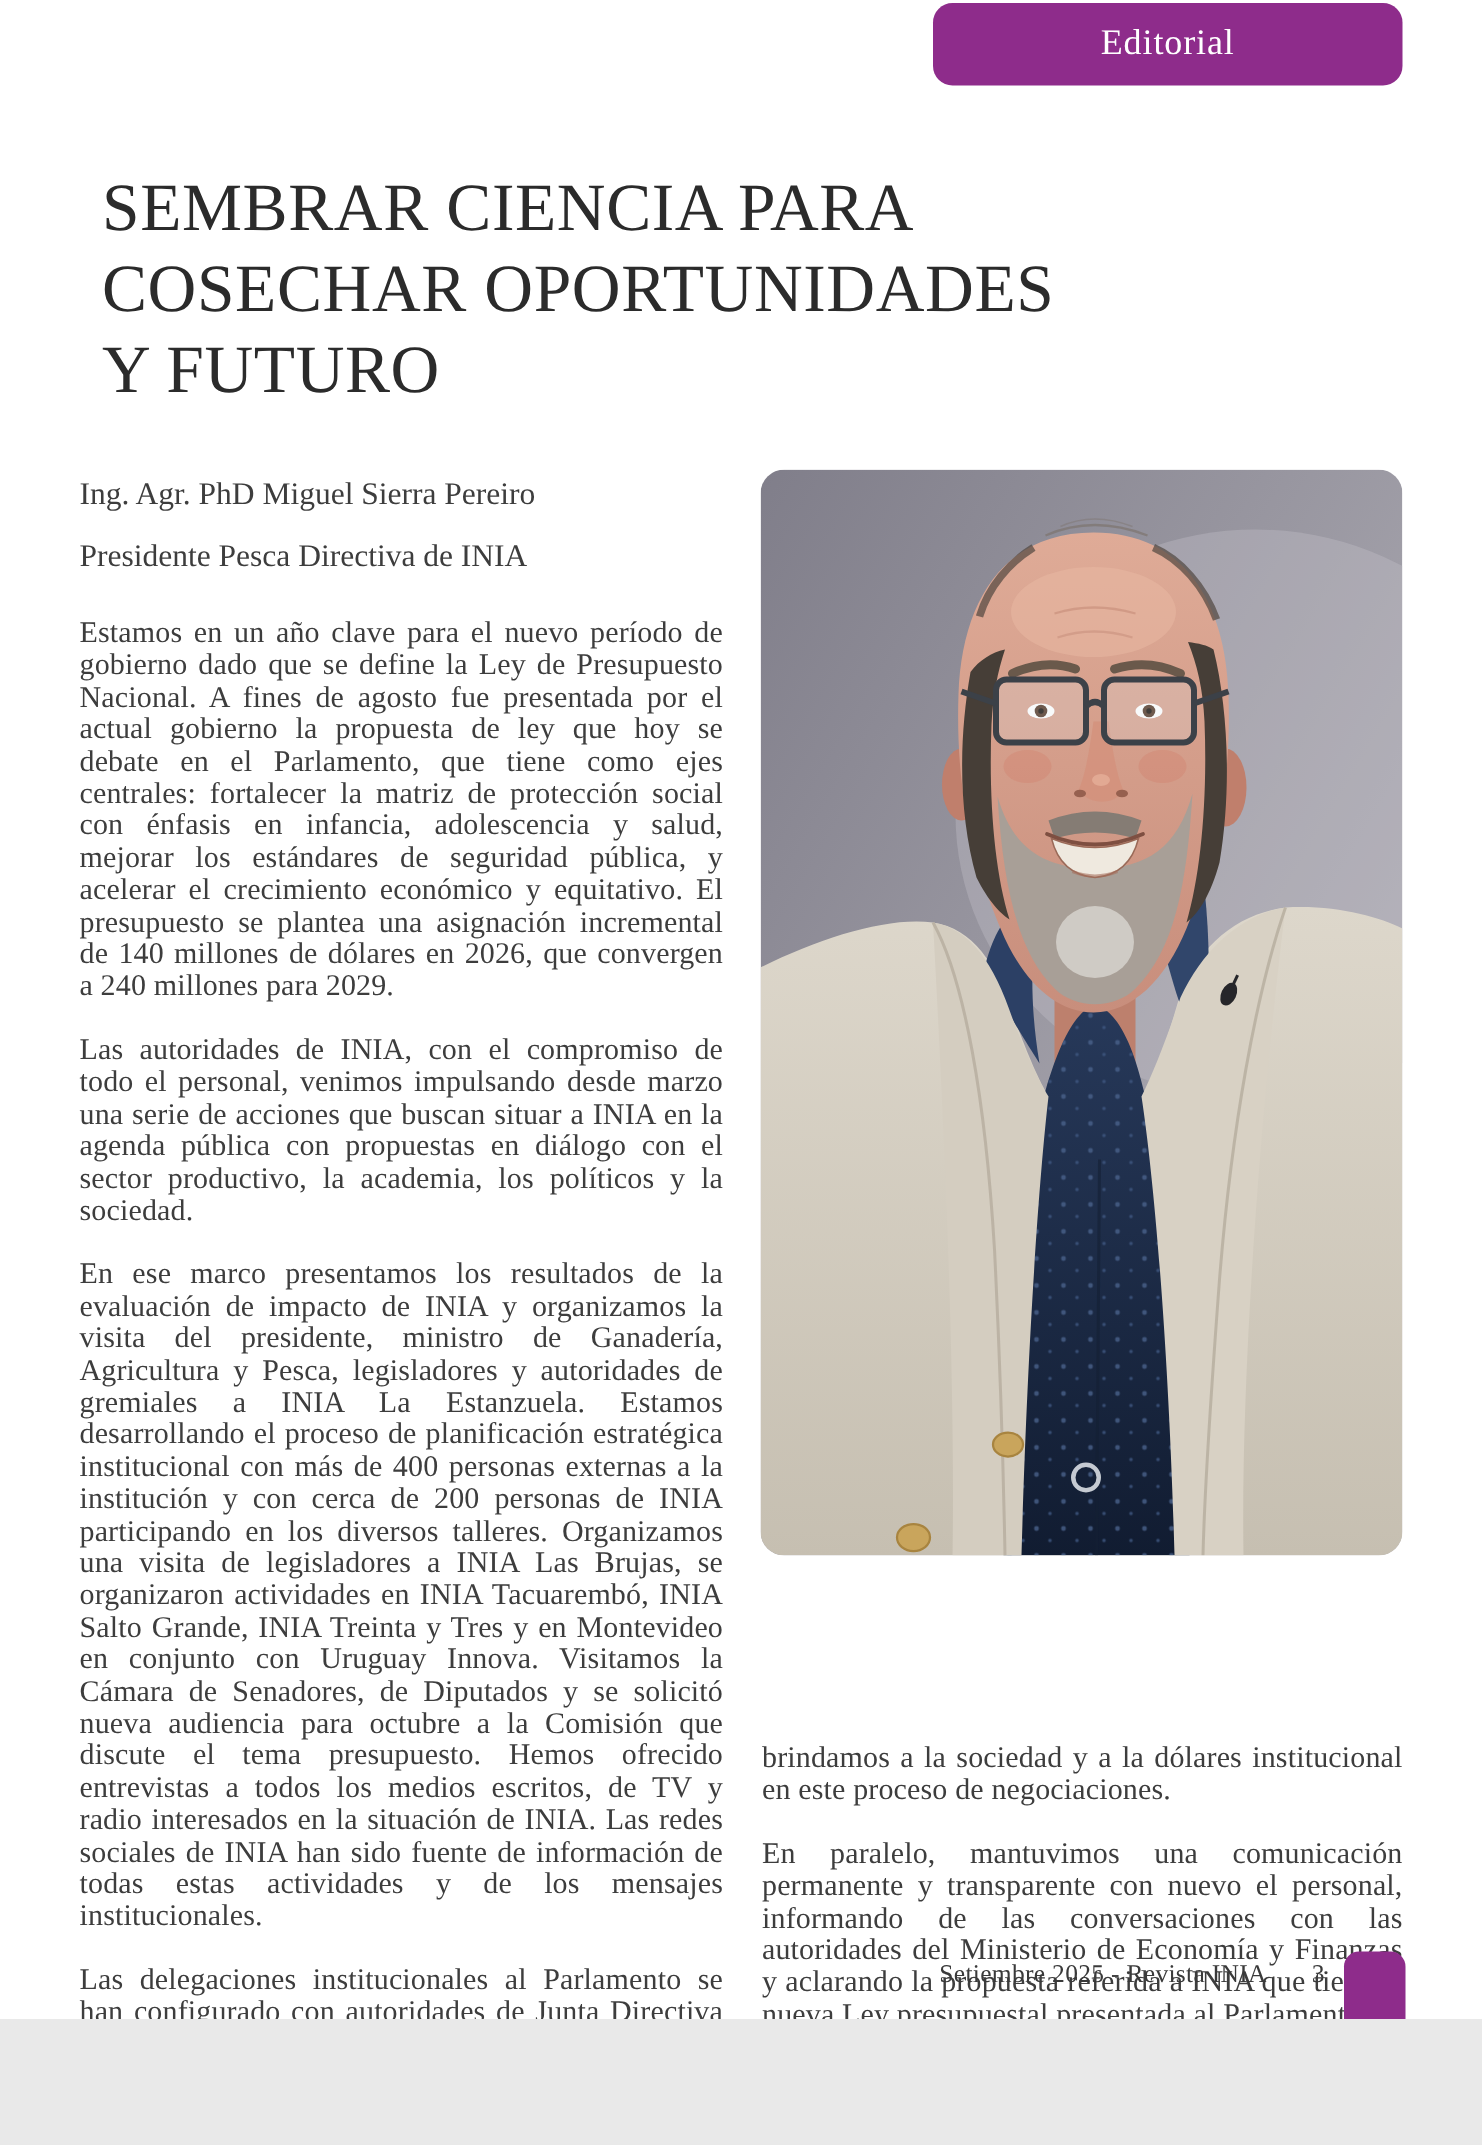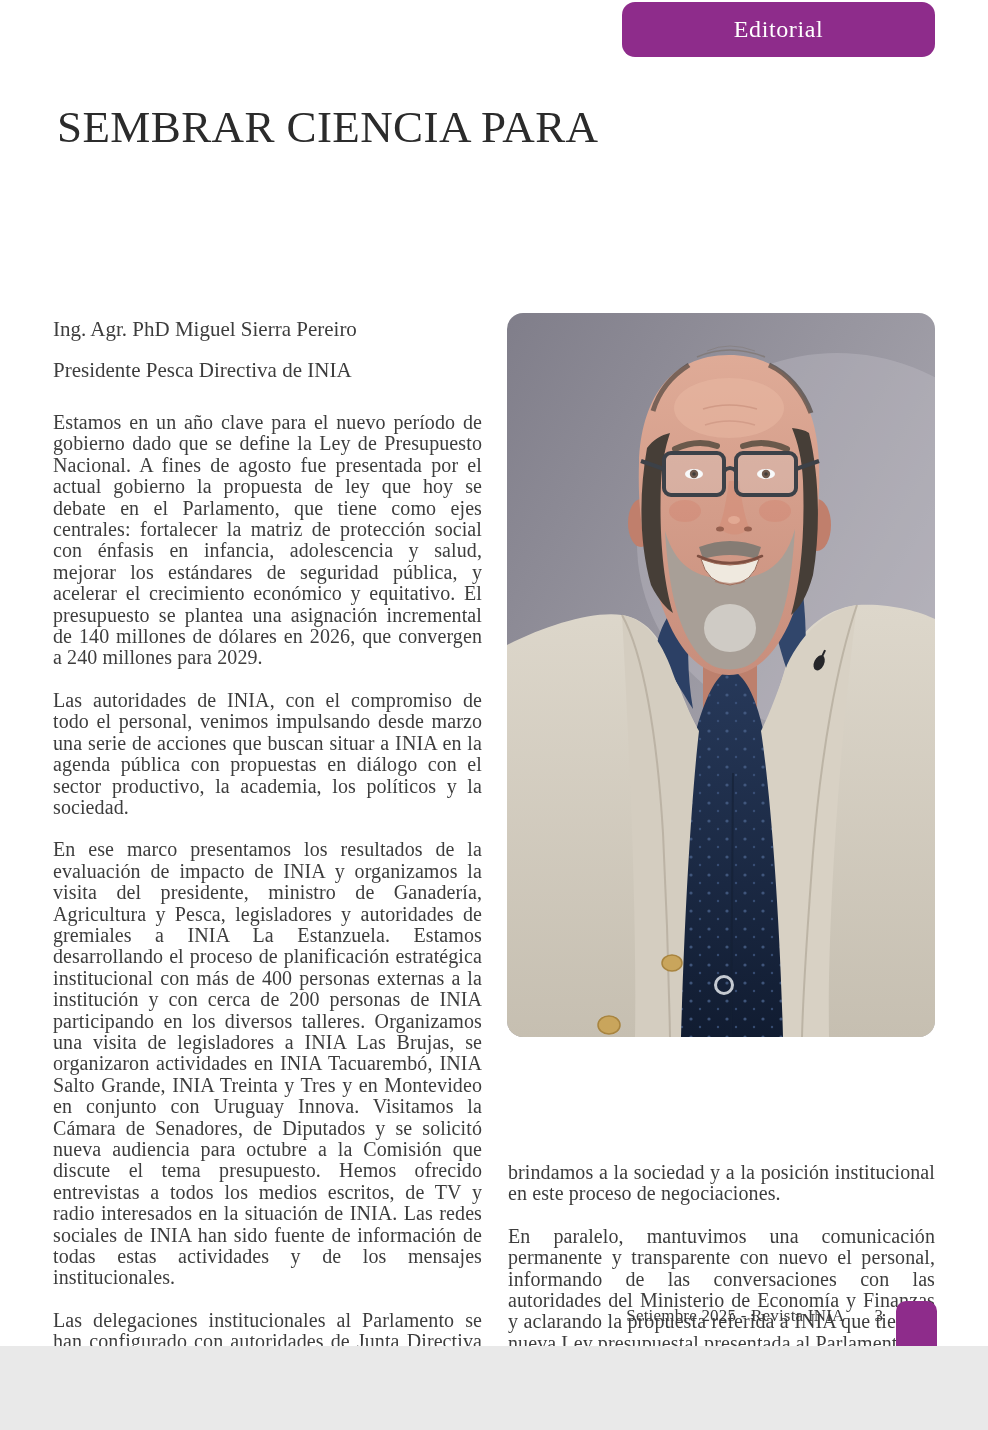--- a/index.html
+++ b/index.html
@@ -17,21 +17,21 @@
   }
   
   .editorial-tag{
     position:absolute;left:622px;top:2px;width:313px;height:55px;
     background:var(--accent);border-radius:13px;
     display:flex;align-items:center;justify-content:center;
   }
   .editorial-tag span{color:#fff;font-size:24px;letter-spacing:.6px;}
   
   .title{
-    position:absolute;left:53px;top:96px;margin:4px;
+    position:absolute;left:53px;top:96px;margin:15px;
     font-size:45px;line-height:54px;font-weight:400;
     letter-spacing:.4px;color:var(--title-text);
   }
   .title span{display:block;}
   
   .author{position:absolute;left:53px;top:320px;color:var(--body-text);font-size:21px;}
   .author p{margin:0 0 23px 0;line-height:18px;}
   
   .col-left{position:absolute;left:53px;top:412px;width:429px;}
   .col-right{position:absolute;left:508px;top:1162px;width:427px;}
@@ -56,20 +56,22 @@
 <body>
 
 <div class="page">
 
   <div class="editorial-tag">
     <span>Editorial</span>
   </div>
 
   <h1 class="title">
     <span>SEMBRAR CIENCIA PARA</span>
+    <span>COSECHAR OPORTUNIDADES</span>
+    <span>Y FUTURO</span>
   </h1>
 
   <div class="author">
     <p>Ing. Agr. PhD Miguel Sierra Pereiro</p>
     <p>Presidente Pesca Directiva de INIA</p>
   </div>
 
   <div class="col-left body-text">
     <p>Estamos en un año clave para el nuevo período de gobierno dado que se define la Ley de Presupuesto Nacional. A fines de agosto fue presentada por el actual gobierno la propuesta de ley que hoy se debate en el Parlamento, que tiene como ejes centrales: fortalecer la matriz de protección social con énfasis en infancia, adolescencia y salud, mejorar los estándares de seguridad pública, y acelerar el crecimiento económico y equitativo. El presupuesto se plantea una asignación incremental de 140 millones de dólares en 2026, que convergen a 240 millones para 2029.</p>
     <p>Las autoridades de INIA, con el compromiso de todo el personal, venimos impulsando desde marzo una serie de acciones que buscan situar a INIA en la agenda pública con propuestas en diálogo con el sector productivo, la academia, los políticos y la sociedad.</p>
@@ -181,21 +183,21 @@
           <rect x="229" y="140" width="60" height="42" rx="7" fill="#DFE8EF" fill-opacity="0.22" stroke="#3C4148" stroke-width="4"></rect>
           <path d="M217,158 Q223,152 229,158" stroke="#3C4148" stroke-width="4" fill="none"></path>
           <path d="M157,156 L134,148" stroke="#3C4148" stroke-width="4" fill="none"></path>
           <path d="M289,156 L312,148" stroke="#3C4148" stroke-width="4" fill="none"></path>
         </g>
       </g>
     </svg>
   </div>
 
   <div class="col-right body-text">
-    <p>brindamos a la sociedad y a la posición institucional en este proceso de negociaciones.</p>
+    <p>brindamos a la sociedad y a la dólares institucional en este proceso de negociaciones.</p>
     <p>En paralelo, mantuvimos una comunicación permanente y transparente con nuevo el personal, informando de las conversaciones con las autoridades del Ministerio de Economía y Finanzas y aclarando la propuesta referida a INIA que tiene la nueva Ley presupuestal presentada al Parlamento.</p>
   </div>
 
   <div class="footer">
     <span class="footer-issue">Setiembre 2025 - Revista INIA</span>
     <span class="footer-page">3</span>
     <div class="footer-square"></div>
   </div>
 
 </div>

